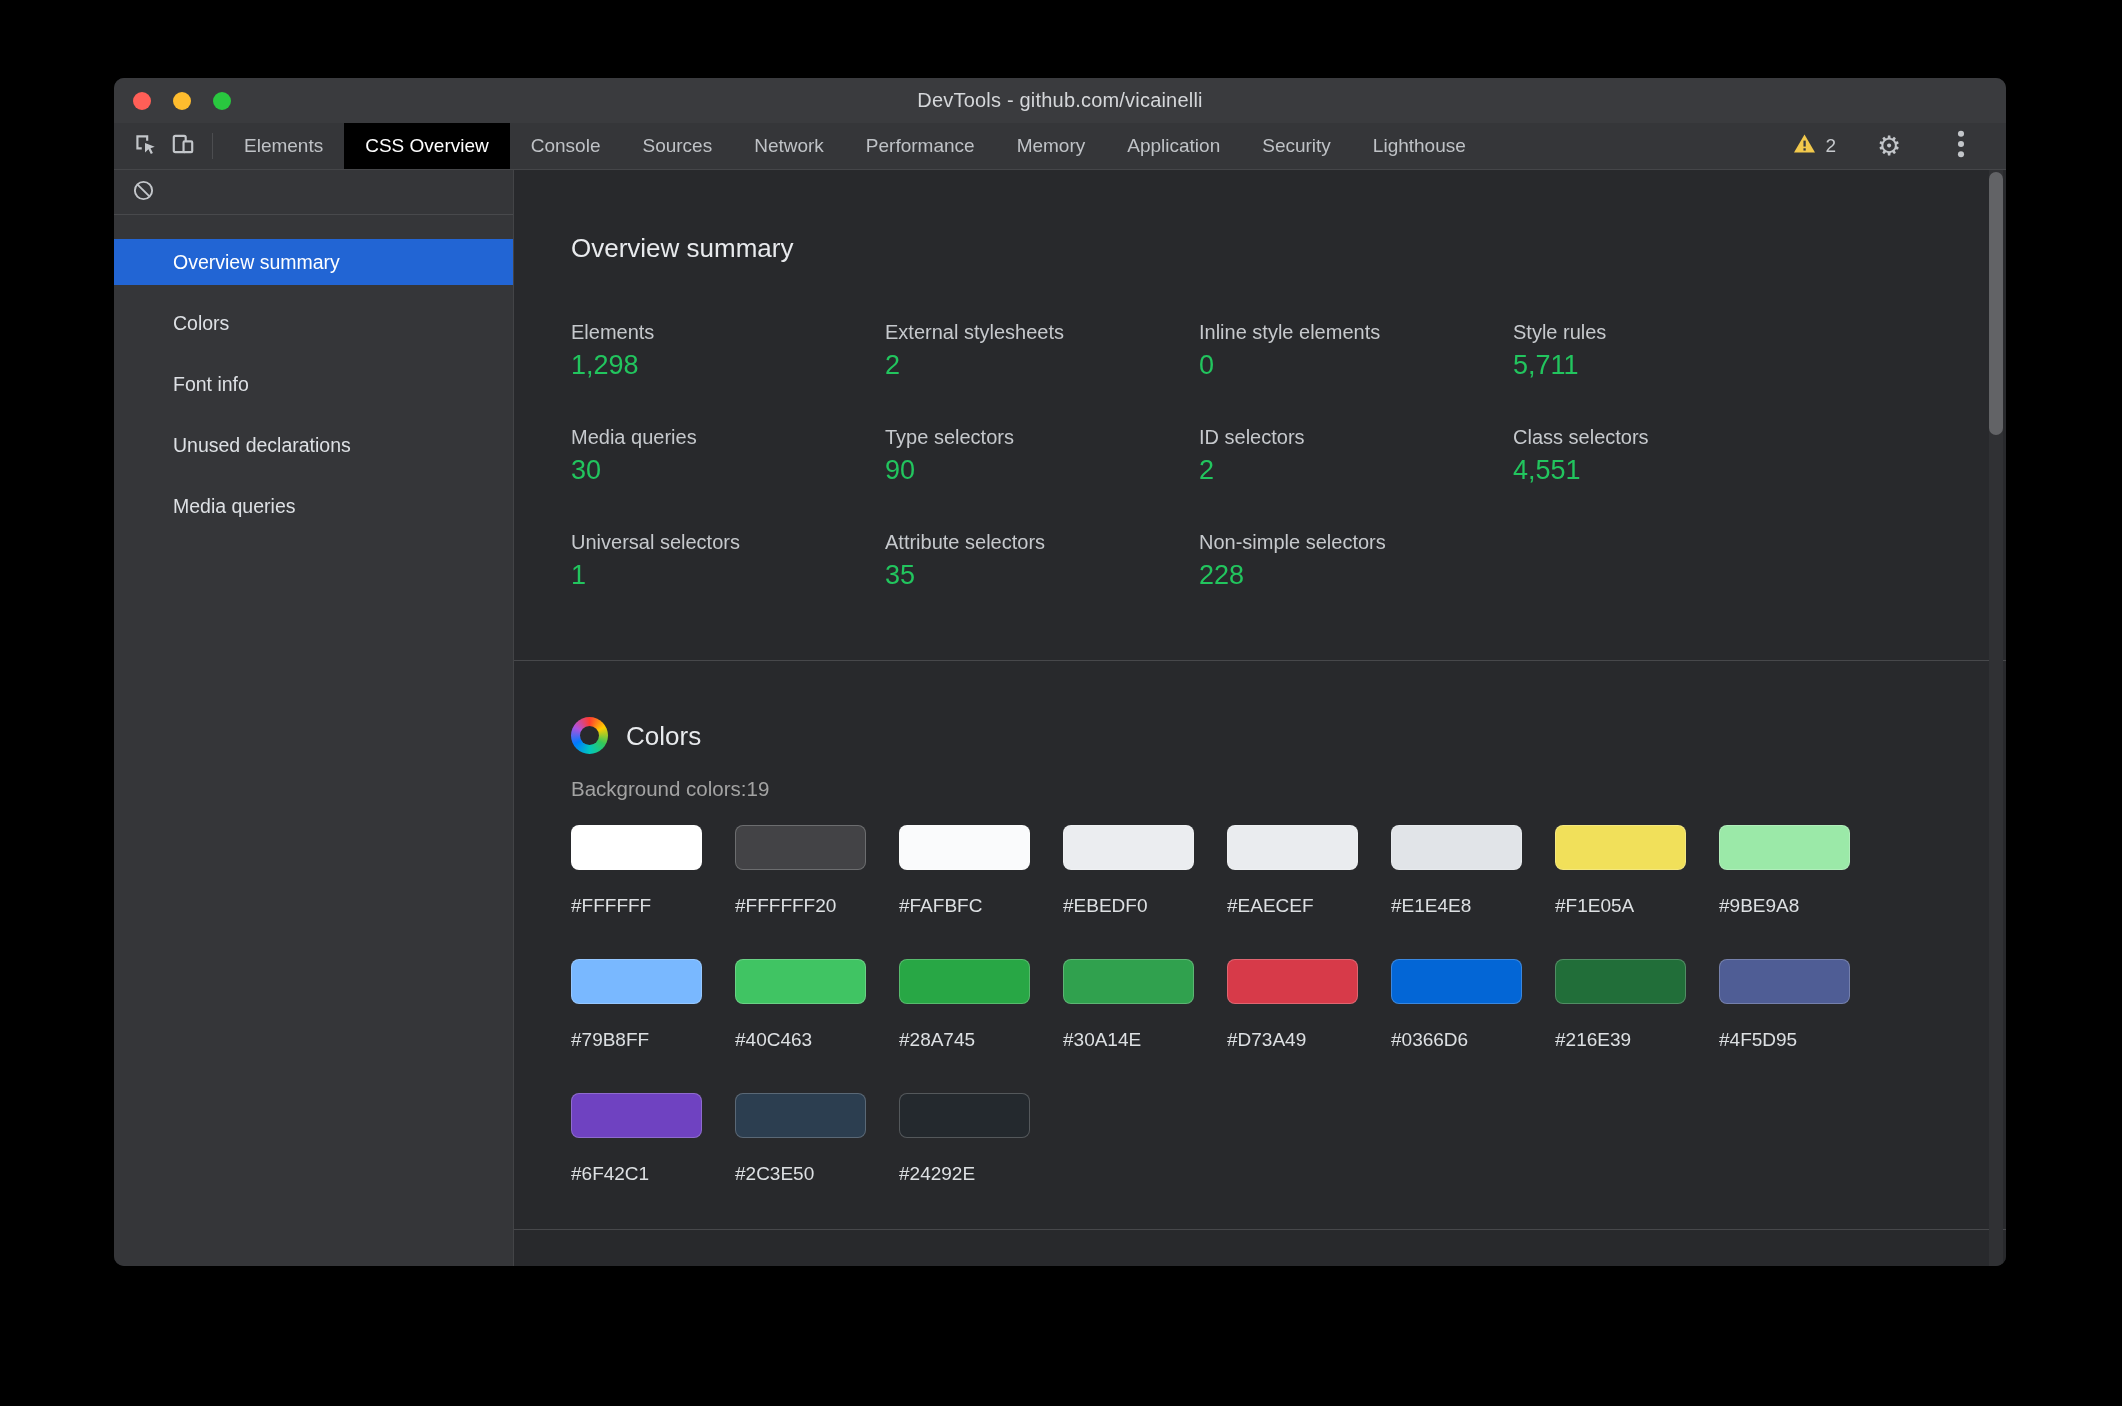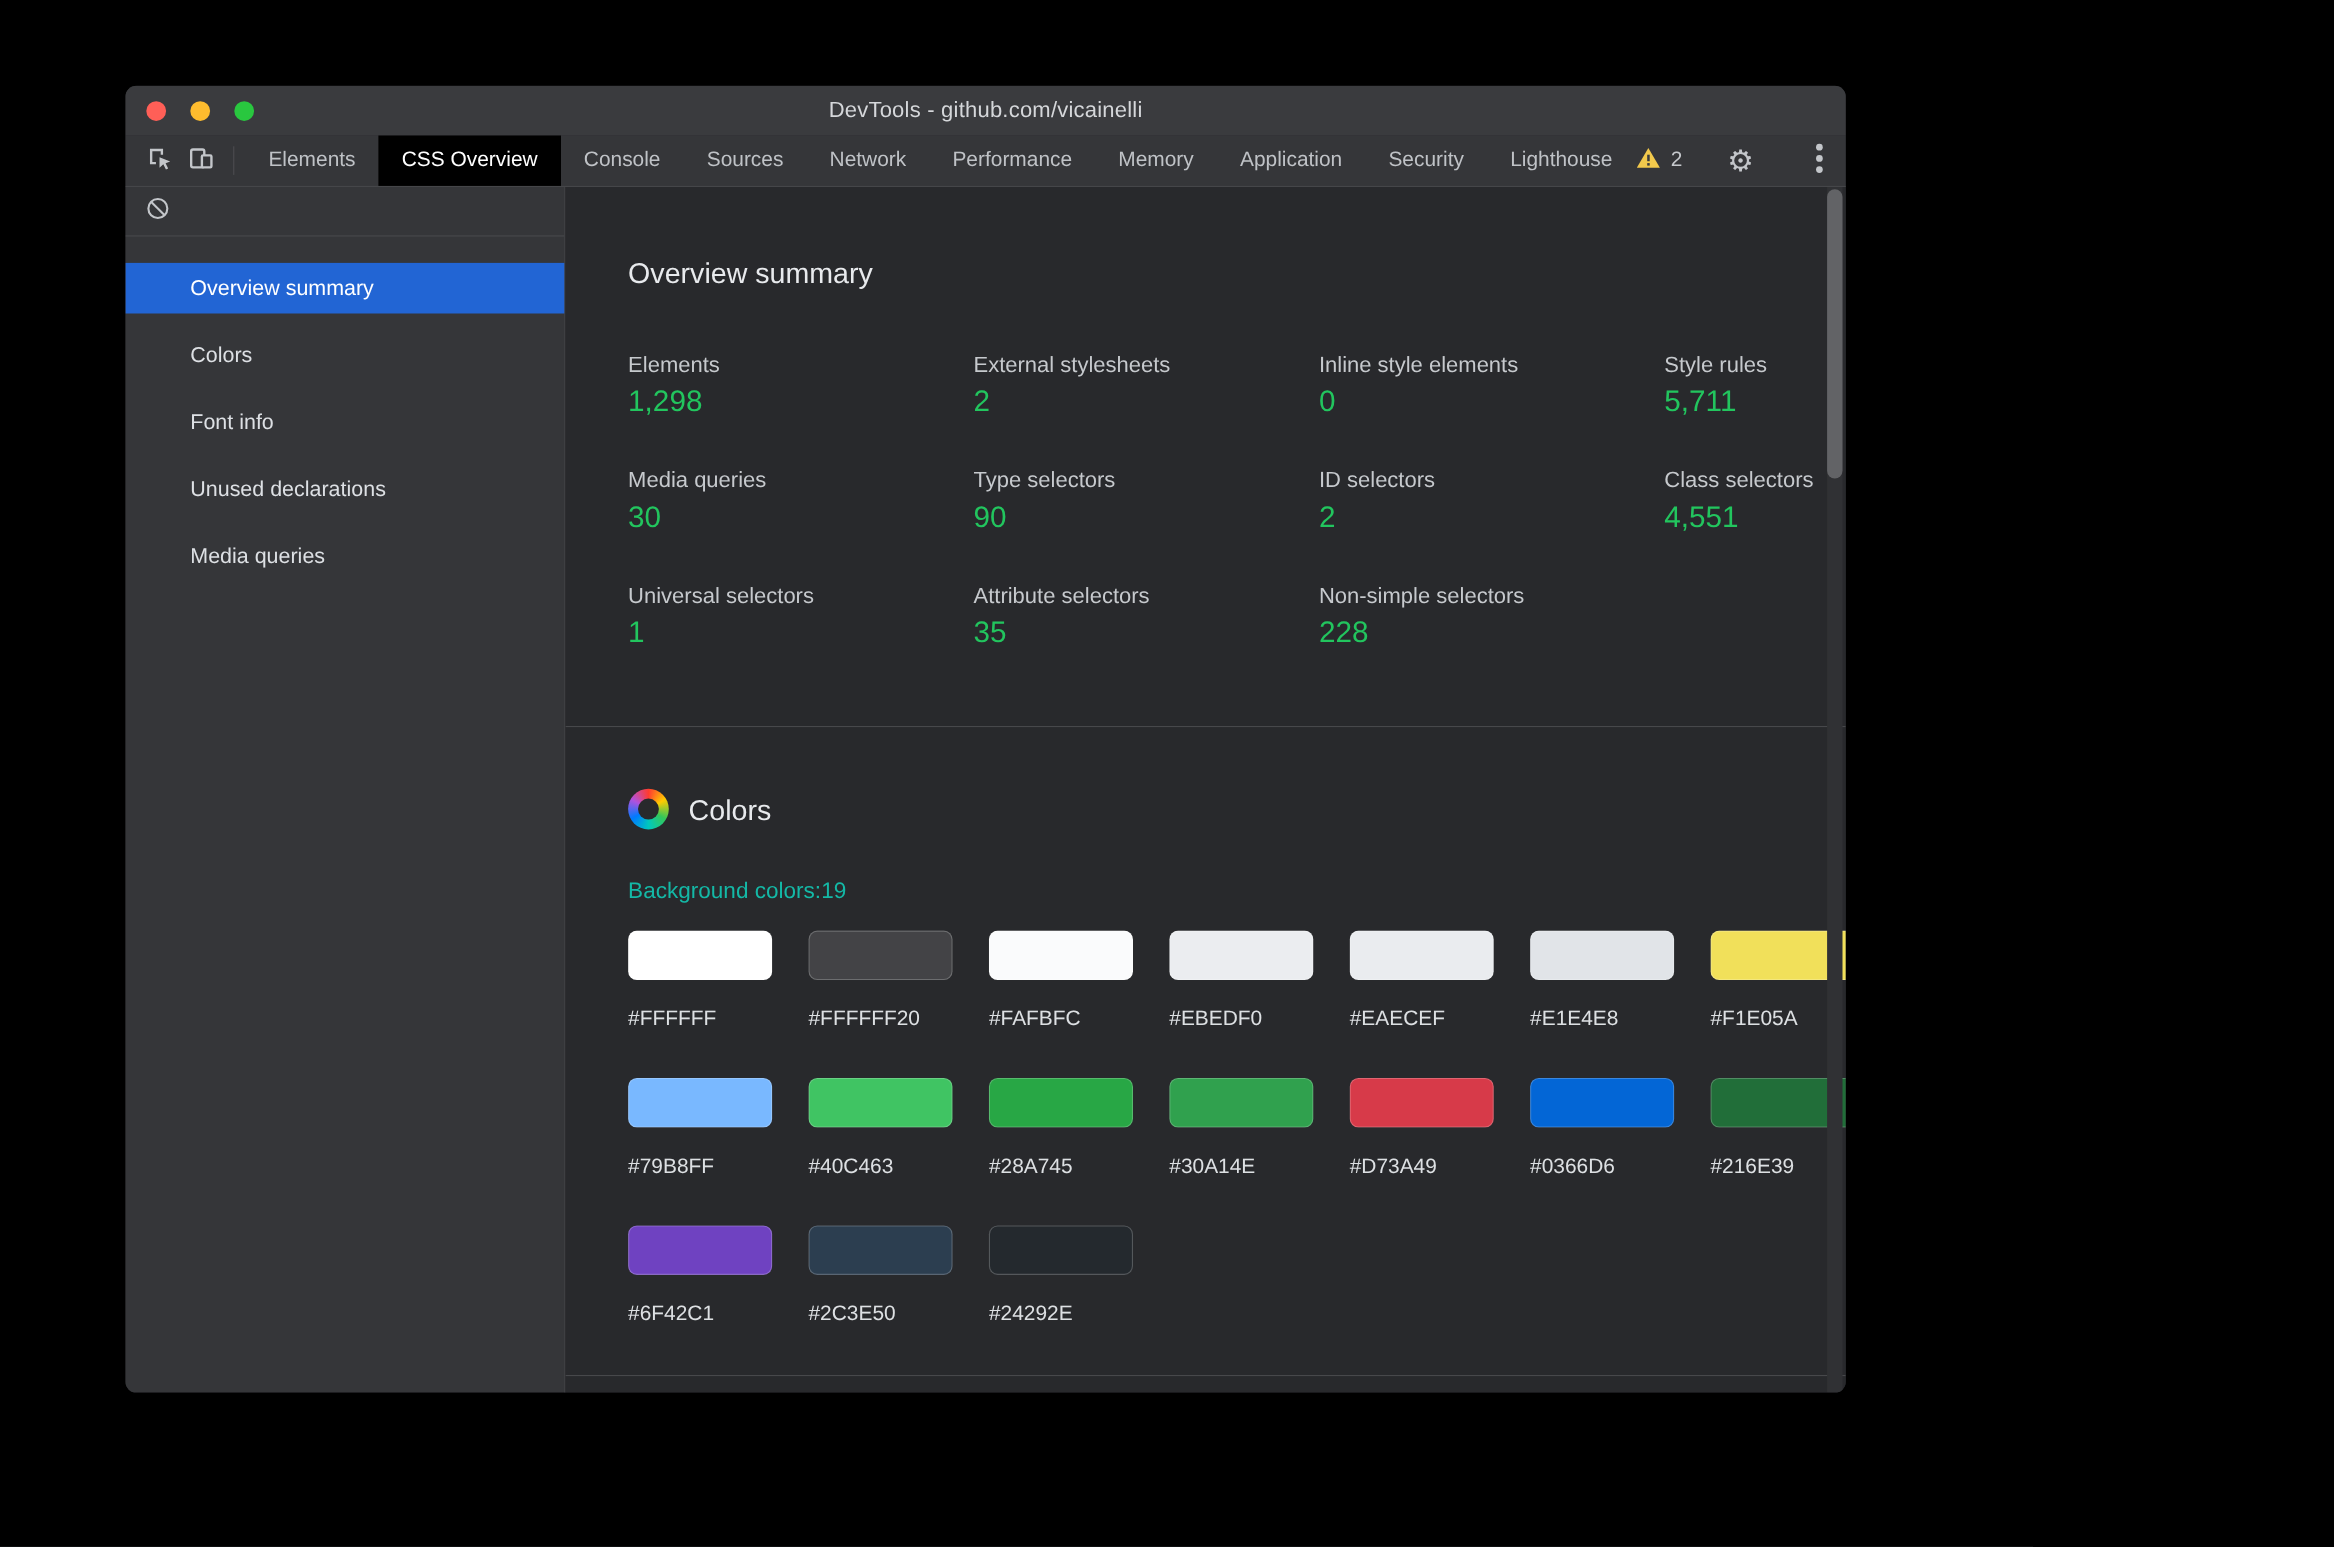--- a/index.html
+++ b/index.html
@@ -15,21 +15,21 @@
   }
   *{box-sizing:border-box;}
   html,body{margin:0;padding:0;}
   body{
     width:2122px;height:1406px;overflow:hidden;
     background:#000;
     font-family:"Liberation Sans", sans-serif;
     -webkit-font-smoothing:antialiased;
   }
   .window{
-    position:absolute;left:114px;top:78px;width:1564px;height:1188px;
+    position:absolute;left:114px;top:78px;width:1892px;height:1188px;
     border-radius:10px;overflow:hidden;display:flex;flex-direction:column;
     background:var(--panel-bg);
     box-shadow:0 26px 80px rgba(0,0,0,.75);
   }
   
   .titlebar{
     flex:0 0 45px;background:var(--titlebar-bg);
     display:flex;align-items:center;position:relative;
   }
   .traffic{display:flex;gap:22px;padding-left:19px;z-index:2;}
@@ -84,21 +84,21 @@
   .stats{margin-top:52px;display:grid;grid-template-columns:repeat(4,314px);row-gap:39px;}
   .stat-label{font-size:20px;color:#c6c9cd;line-height:28px;}
   .stat-value{font-size:27px;color:#22c55e;line-height:38px;}
   .colors-section{padding:56px 57px 0;}
   .colors-head{display:flex;align-items:center;gap:18px;}
   .wheel{
     width:37px;height:37px;border-radius:50%;position:relative;flex:0 0 auto;
     background:conic-gradient(#ff3b30,#ffcc00,#34c759,#00c7be,#007aff,#af52de,#ff3b30);
   }
   .wheel::after{content:"";position:absolute;inset:9px;border-radius:50%;background:var(--panel-bg);}
-  .bg-label{margin-top:42px;font-size:20.5px;color:#14b8a6;line-height:28px;}
+  .bg-label{margin-top:21px;font-size:20.5px;color:#a3a3a3;line-height:28px;}
   .swatches{
     margin-top:22px;display:grid;grid-template-columns:repeat(8,131px);
     column-gap:33px;row-gap:42px;
   }
   .swatch{
     width:131px;height:45px;border-radius:8px;
     border:1px solid rgba(255,255,255,0.22);cursor:pointer;
   }
   .swatch-label{margin-top:25px;font-size:19px;line-height:22px;color:#dde0e3;}
   .bottom-divider{border-top:1px solid #47484b;margin:44px -57px 0;}

